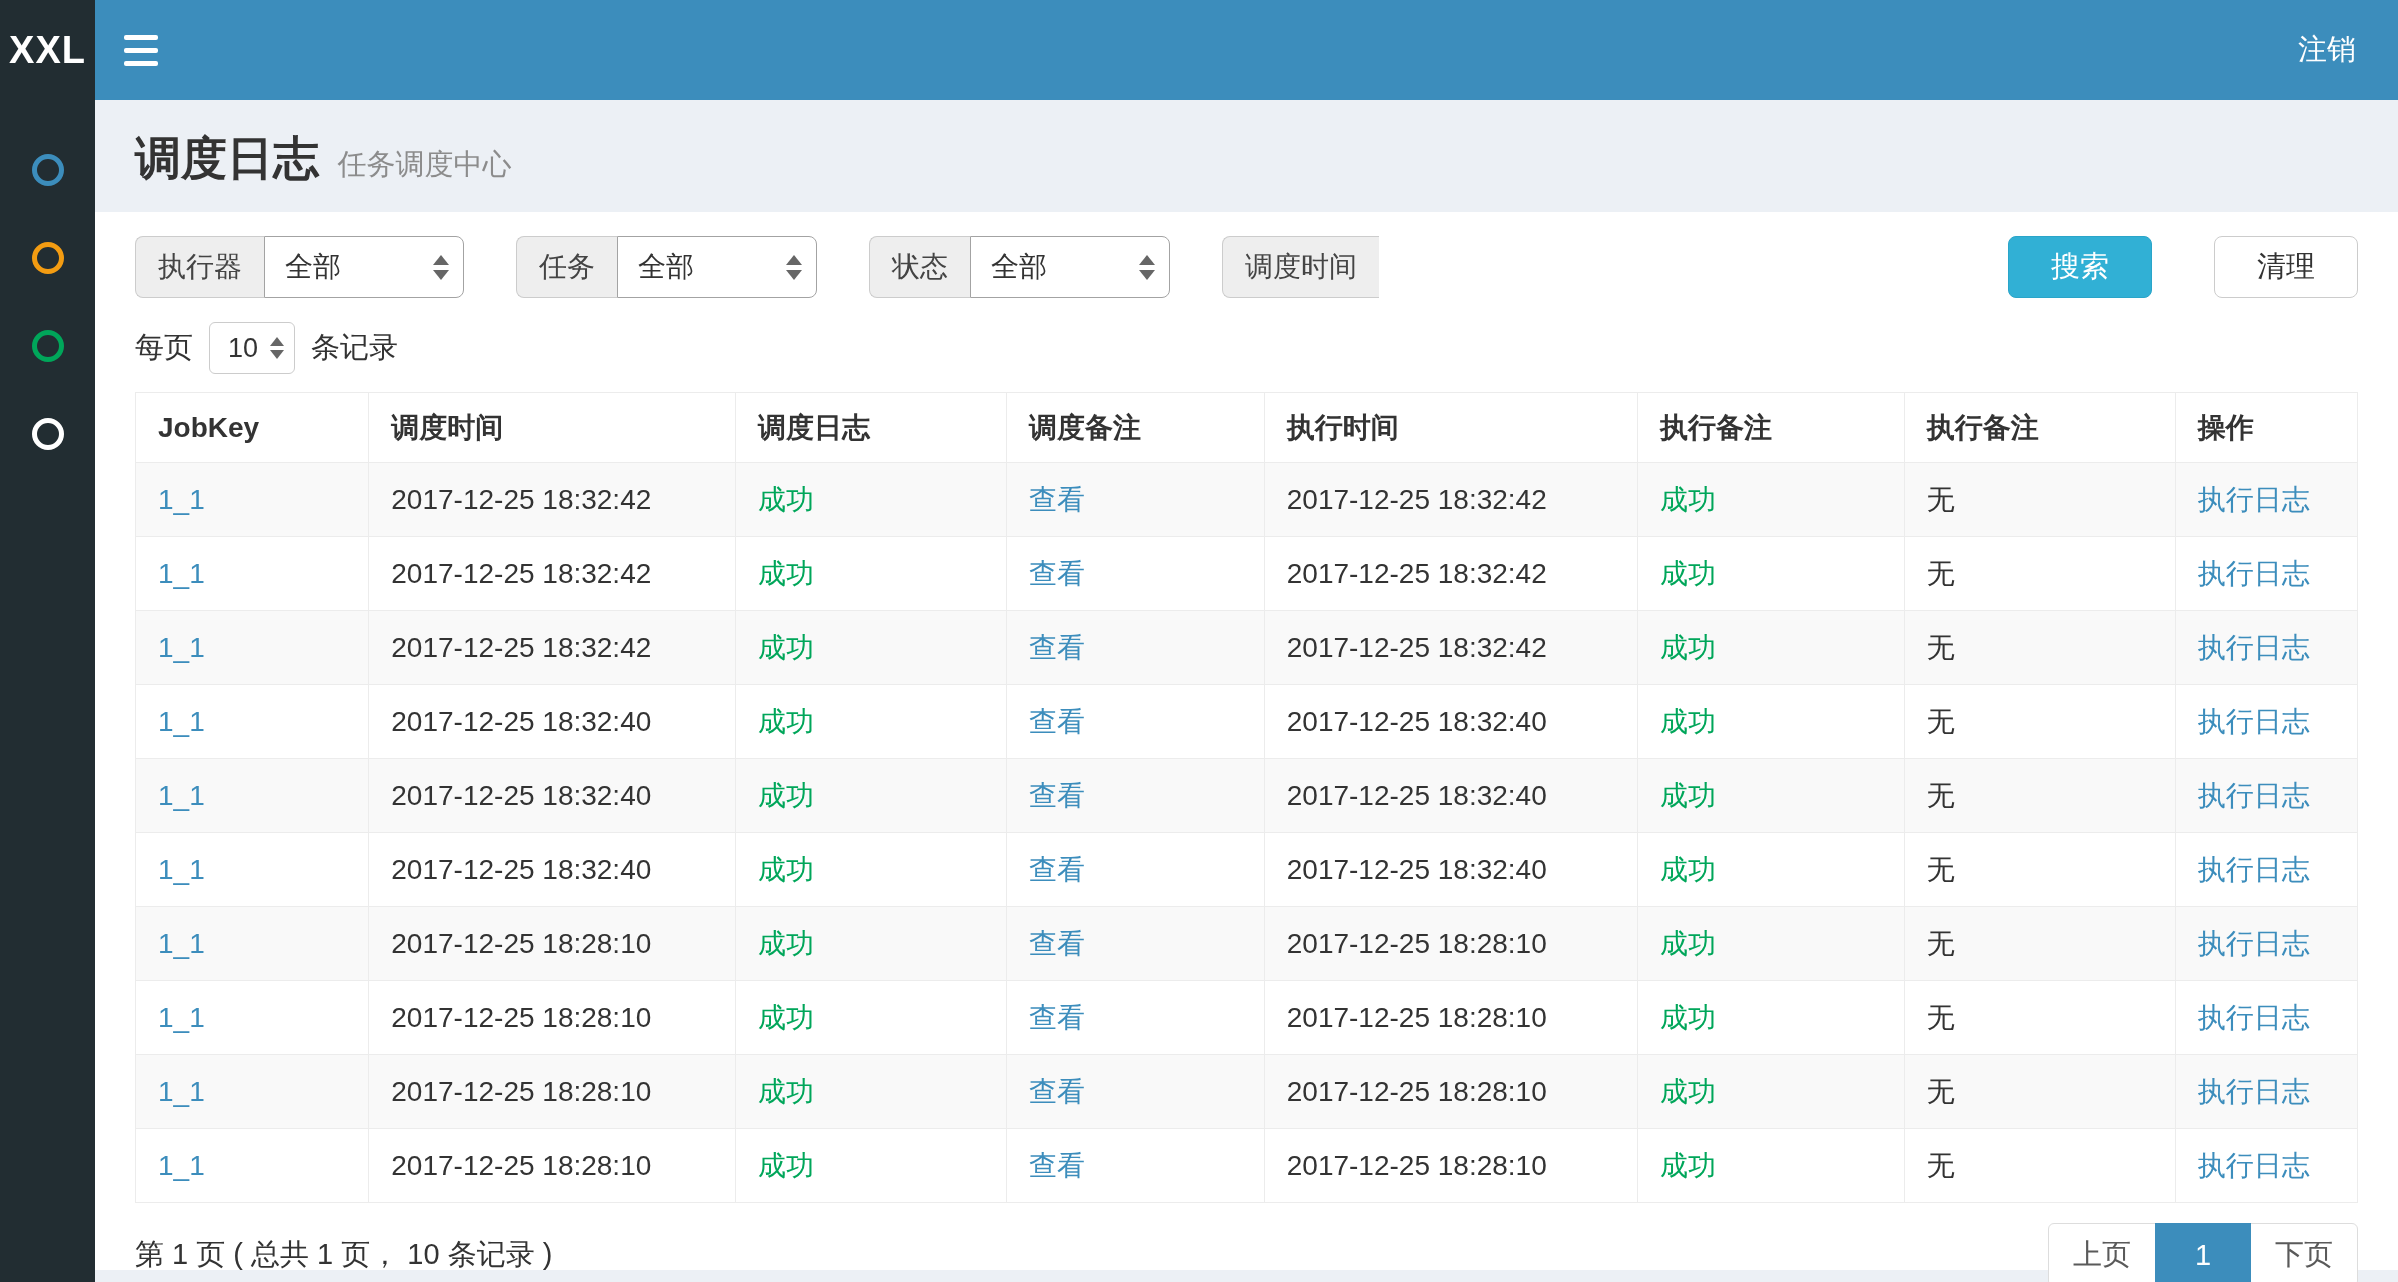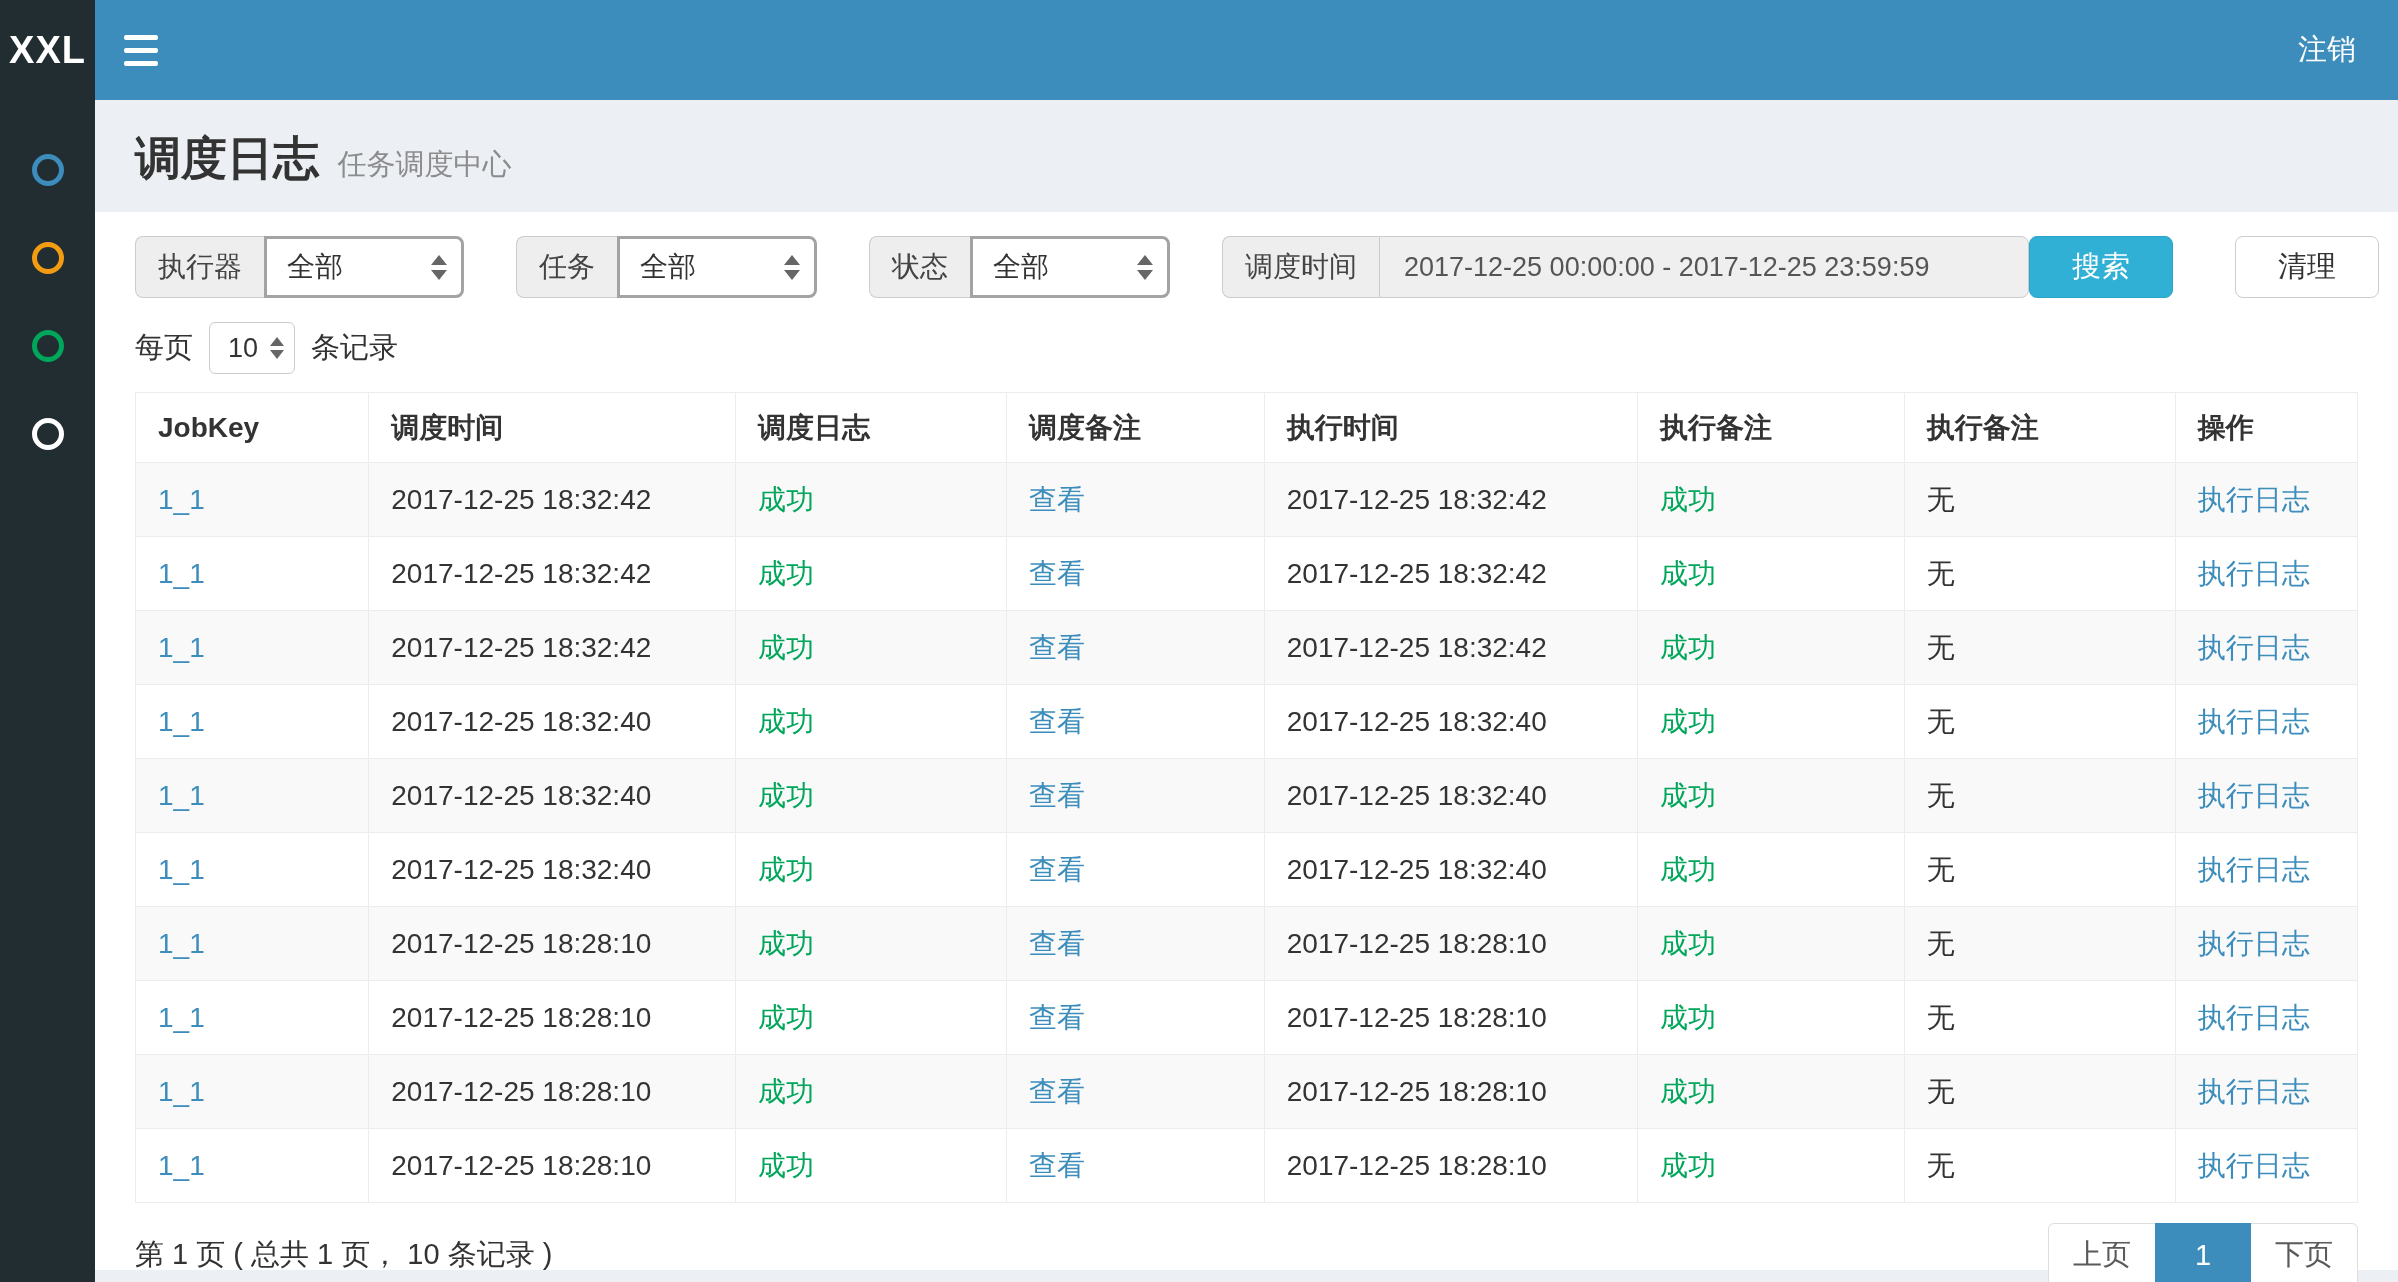--- a/index.html
+++ b/index.html
@@ -33,21 +33,21 @@
   .content-header { padding:28px 40px 22px; }
   .page-title { font-size:46px; font-weight:bold; color:#333; }
   .page-subtitle { font-size:29px; color:#8c8c8c; margin-left:14px; font-weight:normal; }
   .box { background:#fff; padding:24px 40px 10px; height:1058px; }
 
   
   .filters { display:flex; align-items:center; margin-bottom:24px; }
   .input-group { display:flex; align-items:stretch; height:62px; margin-right:52px; }
   .addon { background:#eee; border:1px solid #ccc; border-right:0; display:flex; align-items:center;
            padding:8px 22px; font-size:28px; color:#444; border-radius:8px 0 0 8px; white-space:nowrap; }
-  .fake-select { background:#fff; border:3px solid #a3a3a3; border-radius:0 8px 8px 0; display:flex; align-items:center;
+  .fake-select { background:#fff; border:1px solid #a3a3a3; border-radius:0 8px 8px 0; display:flex; align-items:center;
                  padding:0 14px 0 20px; font-size:28px; color:#333; min-width:200px;
                  justify-content:space-between; cursor:pointer; }
   .spin { display:flex; flex-direction:column; align-items:center; margin-left:20px; }
   .spin .up   { width:0; height:0; border-left:8px solid transparent; border-right:8px solid transparent;
                 border-bottom:10px solid #666; margin-bottom:5px; }
   .spin .down { width:0; height:0; border-left:8px solid transparent; border-right:8px solid transparent;
                 border-top:10px solid #666; }
   .date-input { background:#efefef; border:1px solid #ccc; border-radius:0 8px 8px 0; height:62px;
                 padding:0 24px; font-size:27px; color:#555; width:650px;
                 font-family:"Liberation Sans","DejaVu Sans",sans-serif; outline:none; }
@@ -160,21 +160,20 @@
             <span>全部</span>
             <span class="spin">
                 <i class="up"></i>
                 <i class="down"></i>
               </span>
           </div>
         </div>
 
         <div class="input-group" style="margin-right:0;">
           <span class="addon">调度时间</span>
-          <input class="date-input" readonly="" value="2017-12-25 00:00:00 - 2017-12-25 23:59:59" style="">
         </div>
 
         <div class="btn btn-search">搜索</div>
         <div class="btn btn-clear">清理</div>
       </div>
 
       <div class="length-row">
         <span>每页</span>
         <div class="length-select">
           <span>10</span>

